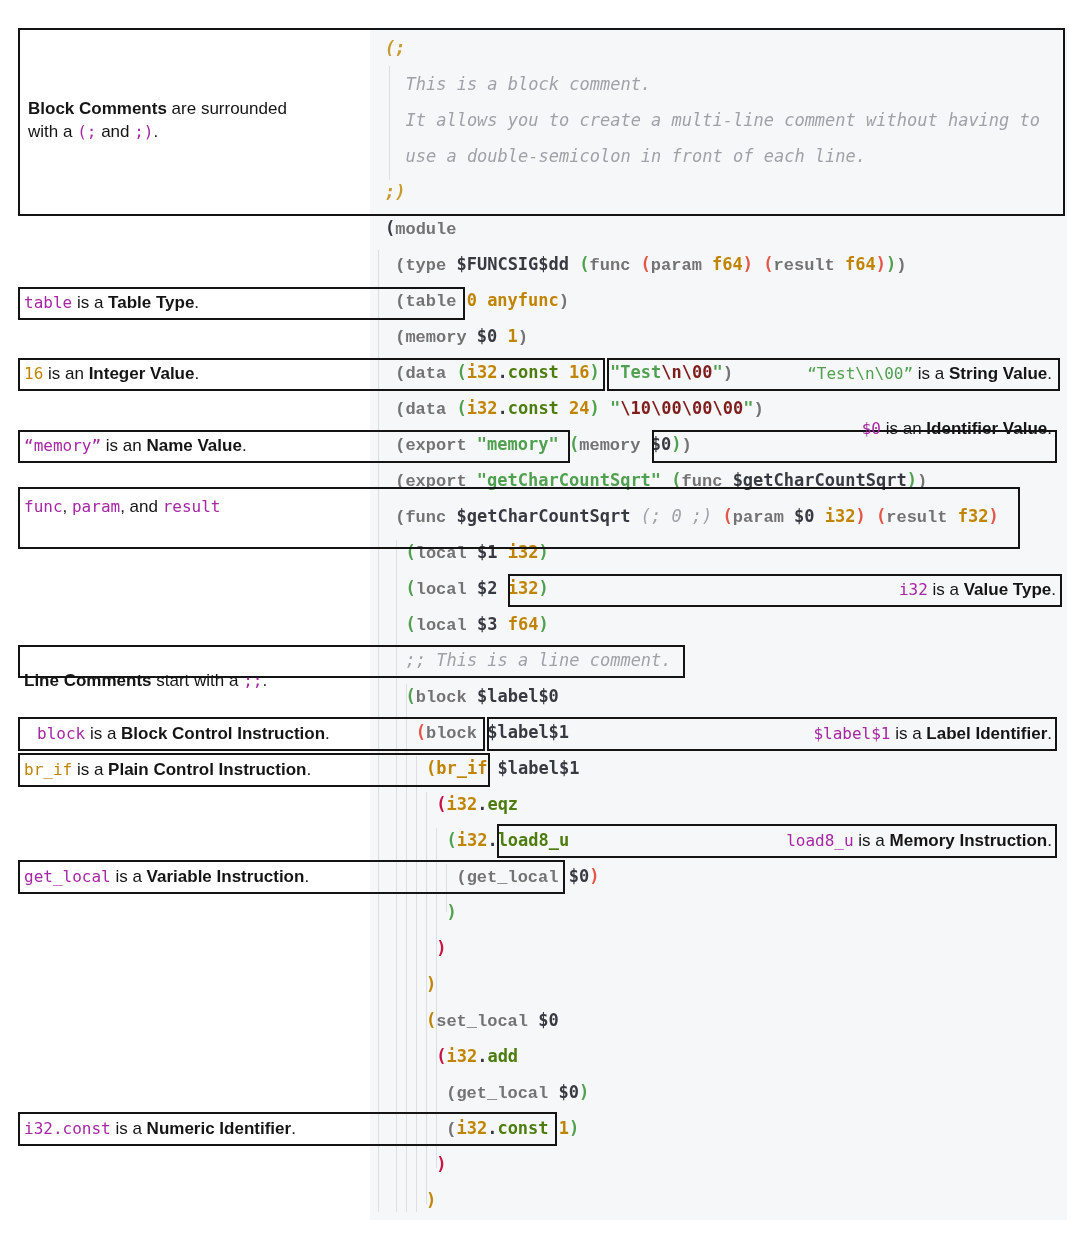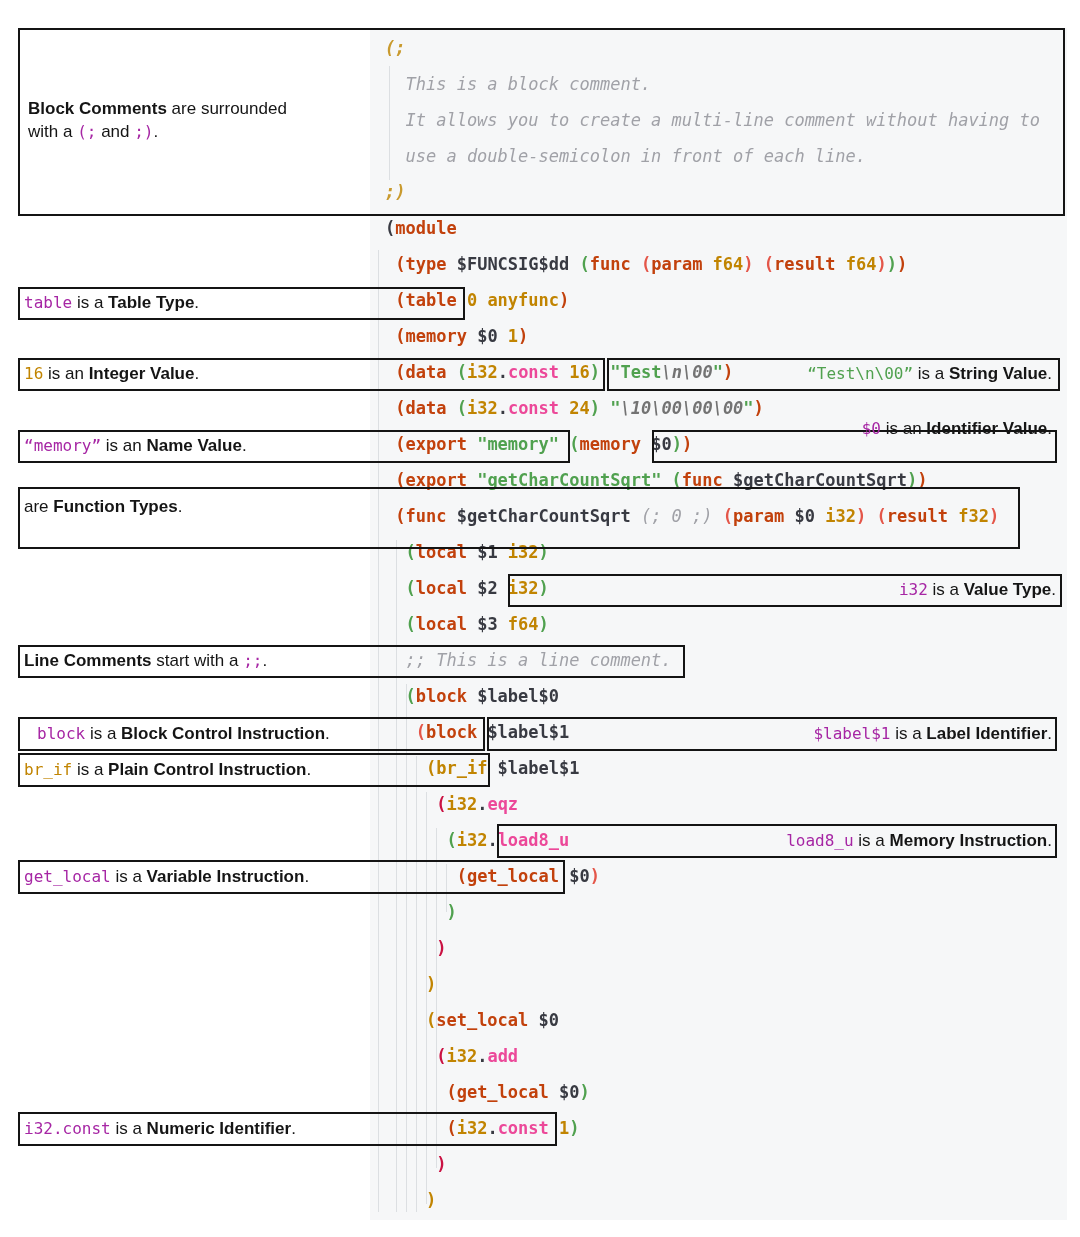--- a/index.html
+++ b/index.html
@@ -12,29 +12,29 @@
     background:#f6f7f8;z-index:0;
   }
   .guide{position:absolute;width:1px;background:#dcdfe2;z-index:1;}
   .code-lines{
     position:absolute;left:370px;top:28px;width:697px;z-index:2;
     padding-top:2px;
     font-family:"DejaVu Sans Mono","Liberation Mono",monospace;
     font-size:17px;font-weight:600;line-height:36px;white-space:pre;
   }
   .code-line{height:36px;padding-left:15px;}
-  .tk-m{color:#c2410c;}
+  .tk-m{color:#737373;font-family:Liberation Mono, monospace;}
   .tk-g{color:#50a14f;}
   .tk-o{color:#c18401;}
-  .tk-b{color:#ec4899;}
+  .tk-b{color:#4d7c0f;}
   .tk-d{color:#383a42;}
   .tk-gr{color:#a0a1a7;font-style:italic;font-weight:500;}
   .tk-sa{color:#e45649;}
   .tk-c{color:#ca1243;}
-  .tk-t{color:#737373;font-style:italic;}
+  .tk-t{color:#7f1d1d;}
   .tk-oi{color:#c99a2e;font-style:italic;}
   .ann-box{
     position:absolute;border:2px solid #141414;background:transparent;
     z-index:3;box-sizing:border-box;
   }
   .ann-text{
     position:absolute;z-index:4;font-size:17px;line-height:26px;
     white-space:nowrap;color:#151515;
   }
   .sg-p{}
@@ -94,26 +94,26 @@
       <div class="ann-text" style="top: 361px; right: 28px; text-align: center;">
         <div><span class="sg-mg">“Test\n\00”</span><span class="sg-p"> is a </span><span class="sg-b">String Value</span><span class="sg-p">.</span></div>
       </div>
       <div class="ann-text" style="top: 433px; left: 24px;">
         <div><span class="sg-mm">“memory”</span><span class="sg-p"> is an </span><span class="sg-b">Name Value</span><span class="sg-p">.</span></div>
       </div>
       <div class="ann-text" style="top: 416px; right: 28px; text-align: left;">
         <div><span class="sg-mm">$0</span><span class="sg-p"> is an </span><span class="sg-b">Identifier Value</span><span class="sg-p">.</span></div>
       </div>
       <div class="ann-text" style="top: 493px; left: 24px; line-height: 28px;">
-        <div><span class="sg-p">are </span><span class="sg-b">Function Types</span><span class="sg-p">.</span></div>
+        <div><span class="sg-mm">func</span><span class="sg-p">, </span><span class="sg-mm">param</span><span class="sg-p">, and </span><span class="sg-mm">result</span></div>
       </div>
       <div class="ann-text" style="top: 577px; right: 24px; text-align: right;">
         <div><span class="sg-mm">i32</span><span class="sg-p"> is a </span><span class="sg-b">Value Type</span><span class="sg-p">.</span></div>
       </div>
-      <div class="ann-text" style="top: 648px; left: 24px;">
+      <div class="ann-text" style="top: 668px; left: 24px;">
         <div><span class="sg-b">Line Comments</span><span class="sg-p"> start with a </span><span class="sg-mm">;;</span><span class="sg-p">.</span></div>
       </div>
       <div class="ann-text" style="top: 721px; left: 37px;">
         <div><span class="sg-mm">block</span><span class="sg-p"> is a </span><span class="sg-b">Block Control Instruction</span><span class="sg-p">.</span></div>
       </div>
       <div class="ann-text" style="top: 721px; right: 28px; text-align: left;">
         <div><span class="sg-mm">$label$1</span><span class="sg-p"> is a </span><span class="sg-b">Label Identifier</span><span class="sg-p">.</span></div>
       </div>
       <div class="ann-text" style="top: 757px; left: 24px;">
         <div><span class="sg-mo">br_if</span><span class="sg-p"> is a </span><span class="sg-b">Plain Control Instruction</span><span class="sg-p">.</span></div>

